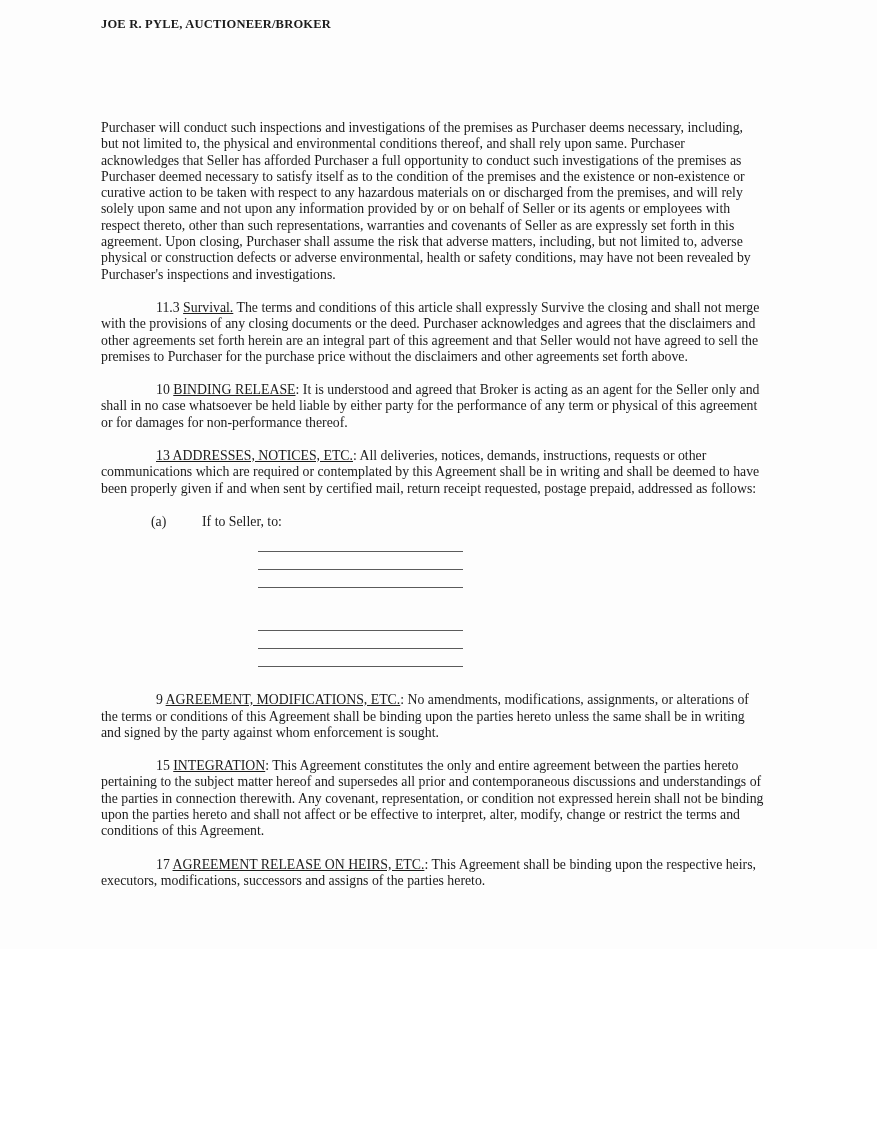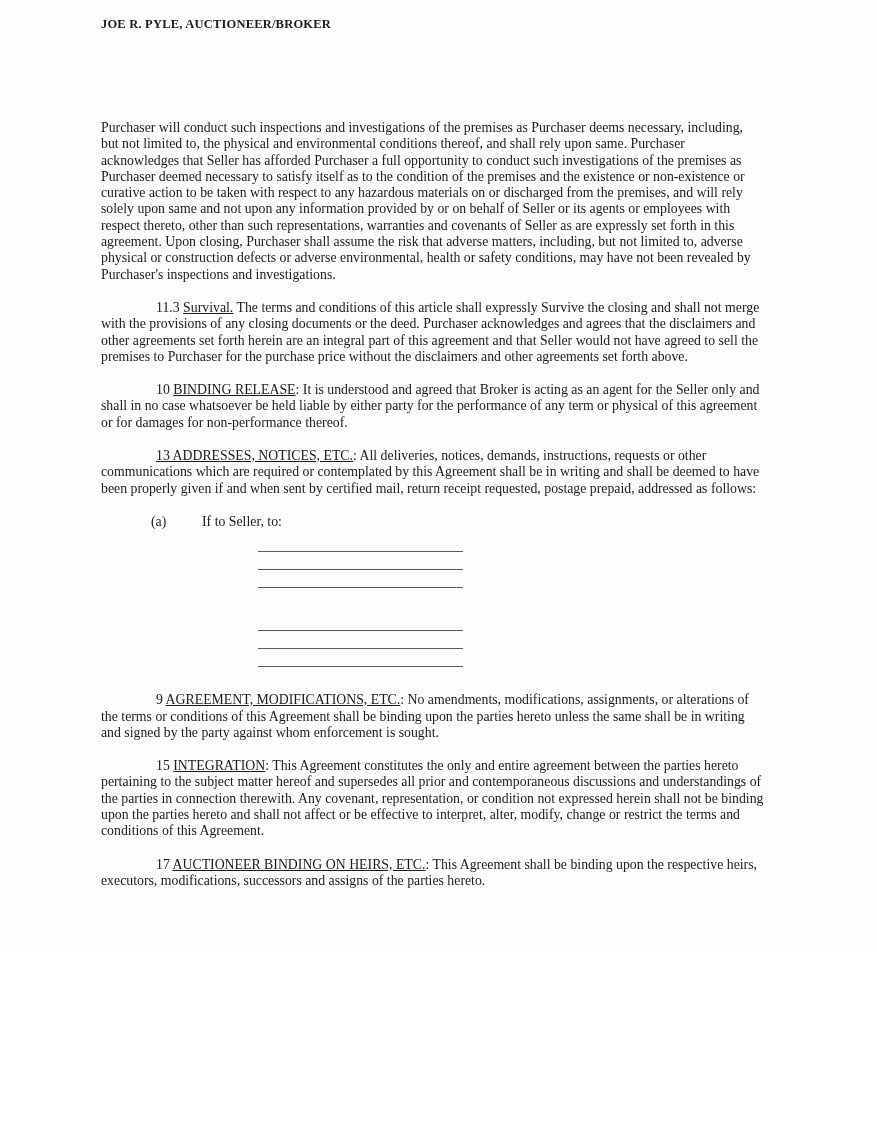--- a/index.html
+++ b/index.html
@@ -98,21 +98,21 @@
     <div class="addr-lines">
       <div class="addr-line"></div>
       <div class="addr-line"></div>
       <div class="addr-line"></div>
     </div>
 
     <p class="para section"><span>9 </span><span class="uline">AGREEMENT, MODIFICATIONS, ETC.</span><span>: No amendments, modifications, assignments, or alterations of the terms or conditions of this Agreement shall be binding upon the parties hereto unless the same shall be in writing and signed by the party against whom enforcement is sought.</span></p>
 
     <p class="para section"><span>15 </span><span class="uline">INTEGRATION</span><span>: This Agreement constitutes the only and entire agreement between the parties hereto pertaining to the subject matter hereof and supersedes all prior and contemporaneous discussions and understandings of the parties in connection therewith. Any covenant, representation, or condition not expressed herein shall not be binding upon the parties hereto and shall not affect or be effective to interpret, alter, modify, change or restrict the terms and conditions of this Agreement.</span></p>
 
-    <p class="para section"><span>17 </span><span class="uline">AUCTIONEER BINDING ON HEIRS, ETC.</span><span>: This Agreement shall be binding upon the respective heirs, executors, modifications, successors and assigns of the parties hereto.</span></p>
+    <p class="para section"><span>17 </span><span class="uline">AGREEMENT RELEASE ON HEIRS, ETC.</span><span>: This Agreement shall be binding upon the respective heirs, executors, modifications, successors and assigns of the parties hereto.</span></p>
 
   </div>
 
   <div class="doc-footer">
     <div class="footer-item footer-seller"><span>Seller Initials</span><span class="sig-line"></span></div>
     <div class="footer-item footer-purchaser"><span>Purchaser Initials</span><span class="sig-line"></span></div>
   </div>
 
 </div>
 

